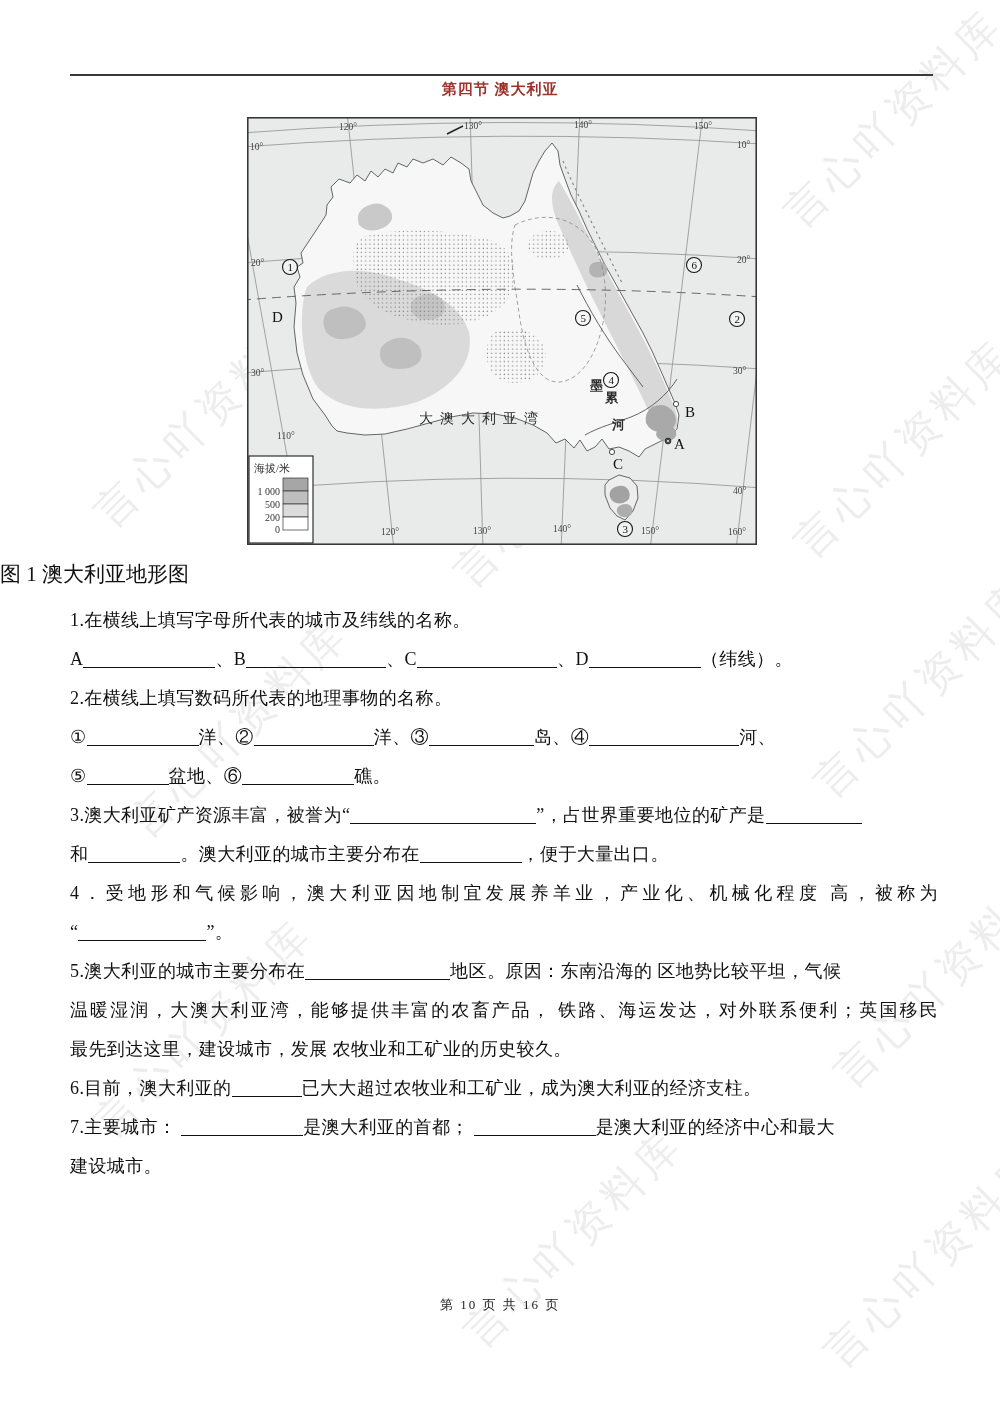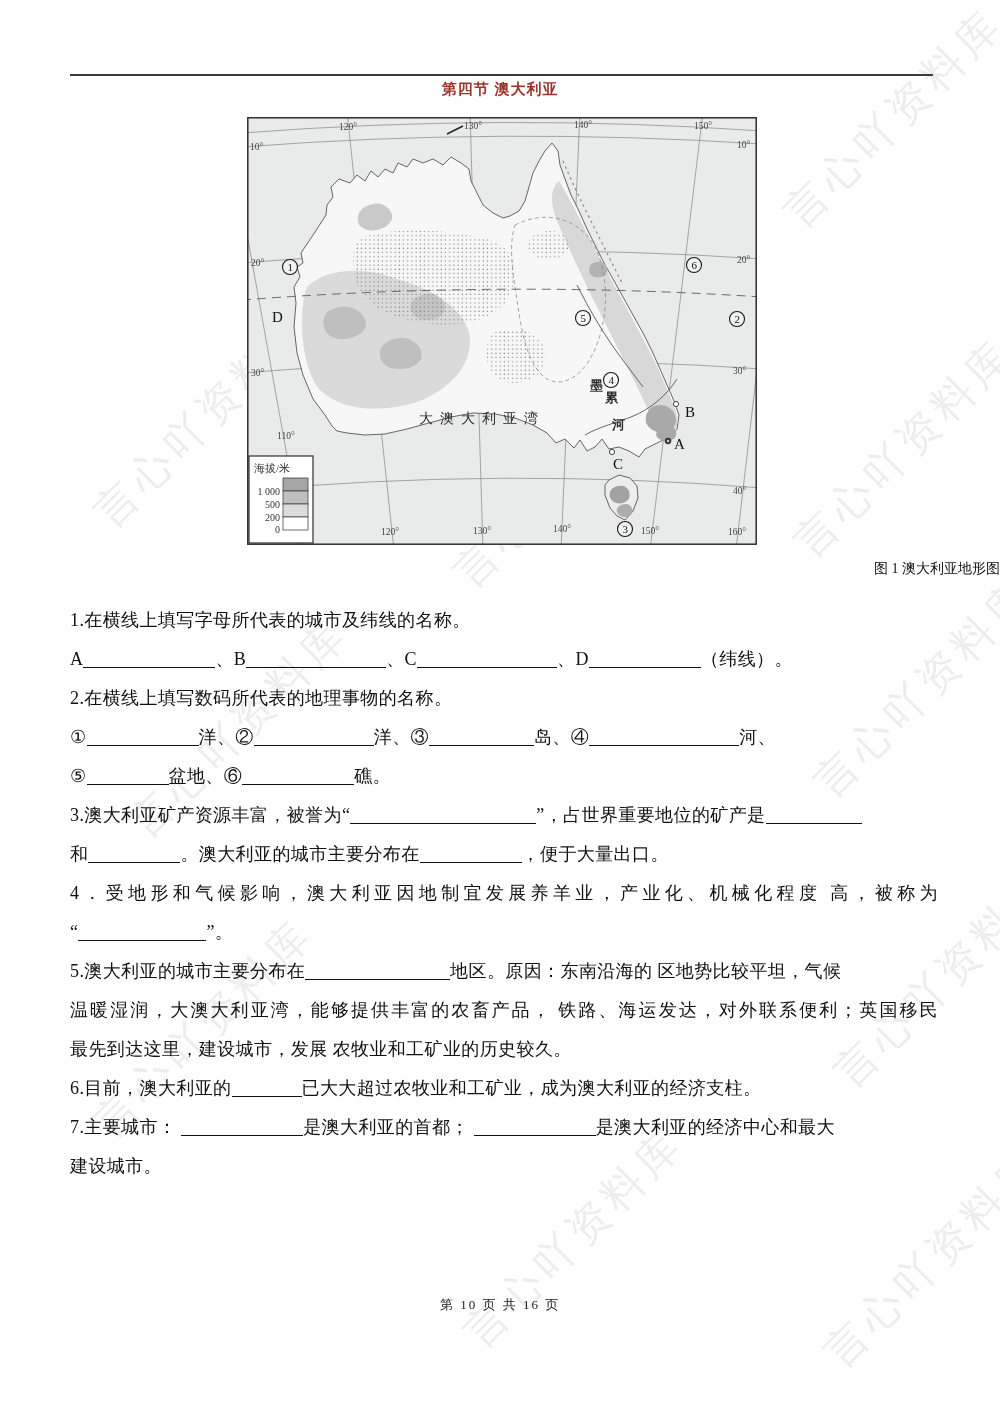--- a/index.html
+++ b/index.html
@@ -12,21 +12,21 @@
         transform:rotate(-45deg); white-space:nowrap; pointer-events:none; }
 
   
   .header-rule { position:absolute; left:70px; top:74px; width:863px; height:2px; background:#3a3a3a; }
   .section-title { position:absolute; left:0; top:80px; width:1000px; text-align:center;
         font-size:15px; font-weight:bold; color:#9c342d; letter-spacing:1px; }
 
   
   .map-wrap { position:absolute; left:247px; top:117px; width:510px; height:428px; }
   .map-wrap svg { display:block; width:510px; height:428px; }
-  .map-caption { position:absolute; left:0; top:560px; width:1000px; text-align:right; font-size:14px; }
+  .map-caption { position:absolute; left:0; top:560px; width:1000px; text-align:left; font-size:21px; }
 
   
   .questions { position:absolute; left:70px; top:601px; width:868px; font-size:18px;
         line-height:39px; letter-spacing:0.4px; }
   .qline { min-height:39px; white-space:nowrap; }
   .qline.just { white-space:normal; text-align:justify; text-align-last:justify; }
   .blank { display:inline-block; height:14px; border-bottom:1.2px solid #111; vertical-align:-3px; }
 
   
   .footer { position:absolute; left:0; top:1296px; width:1000px; text-align:center;

